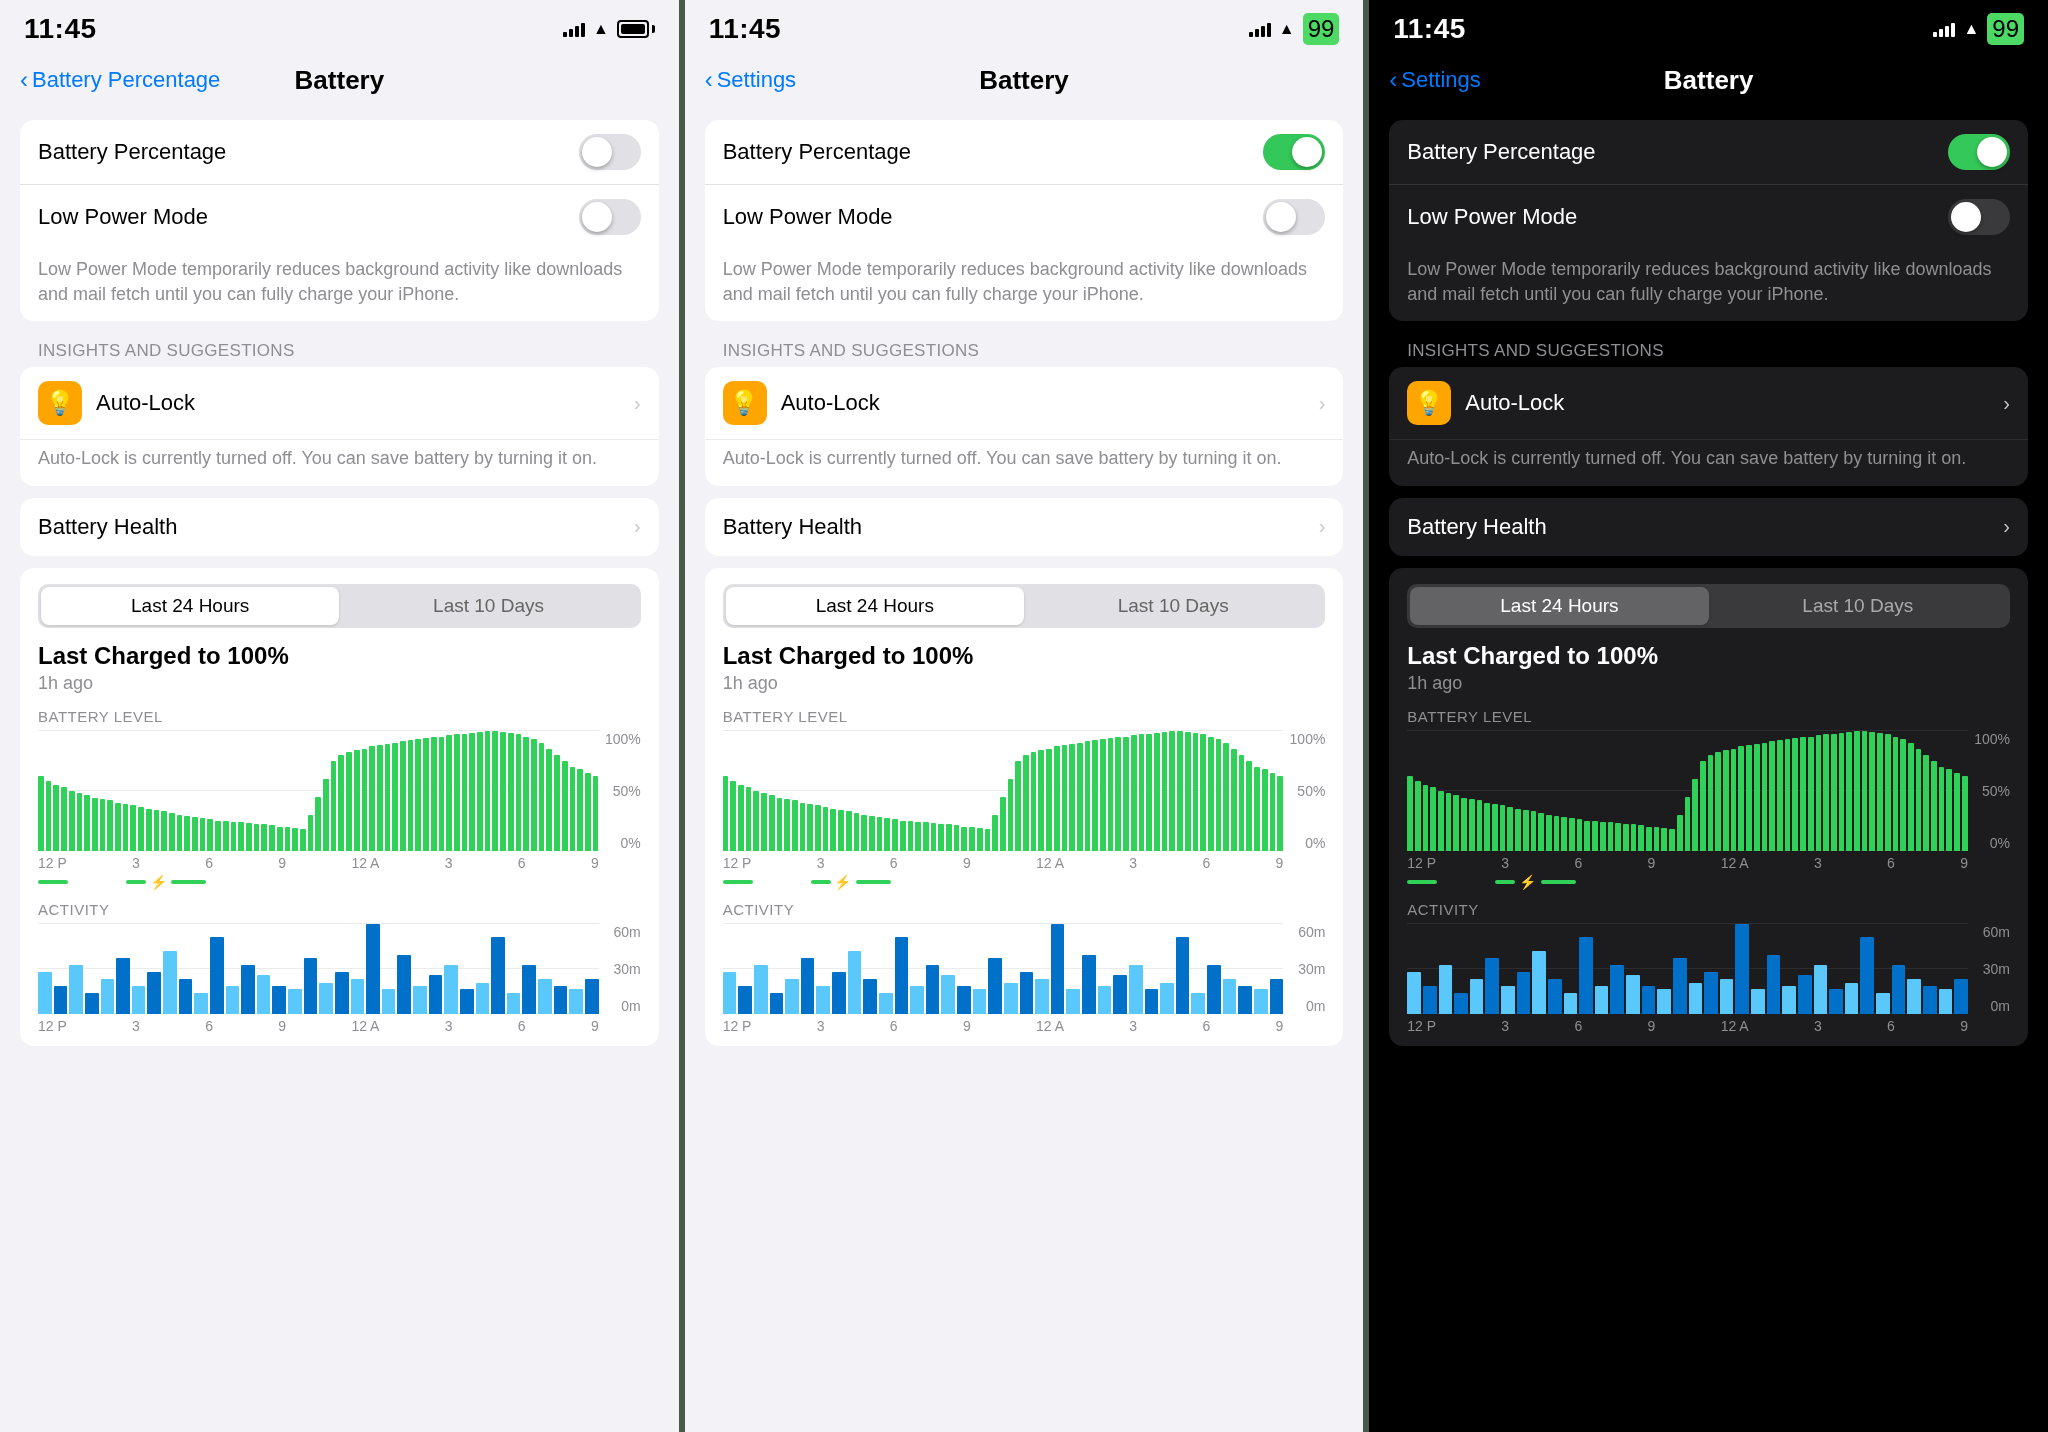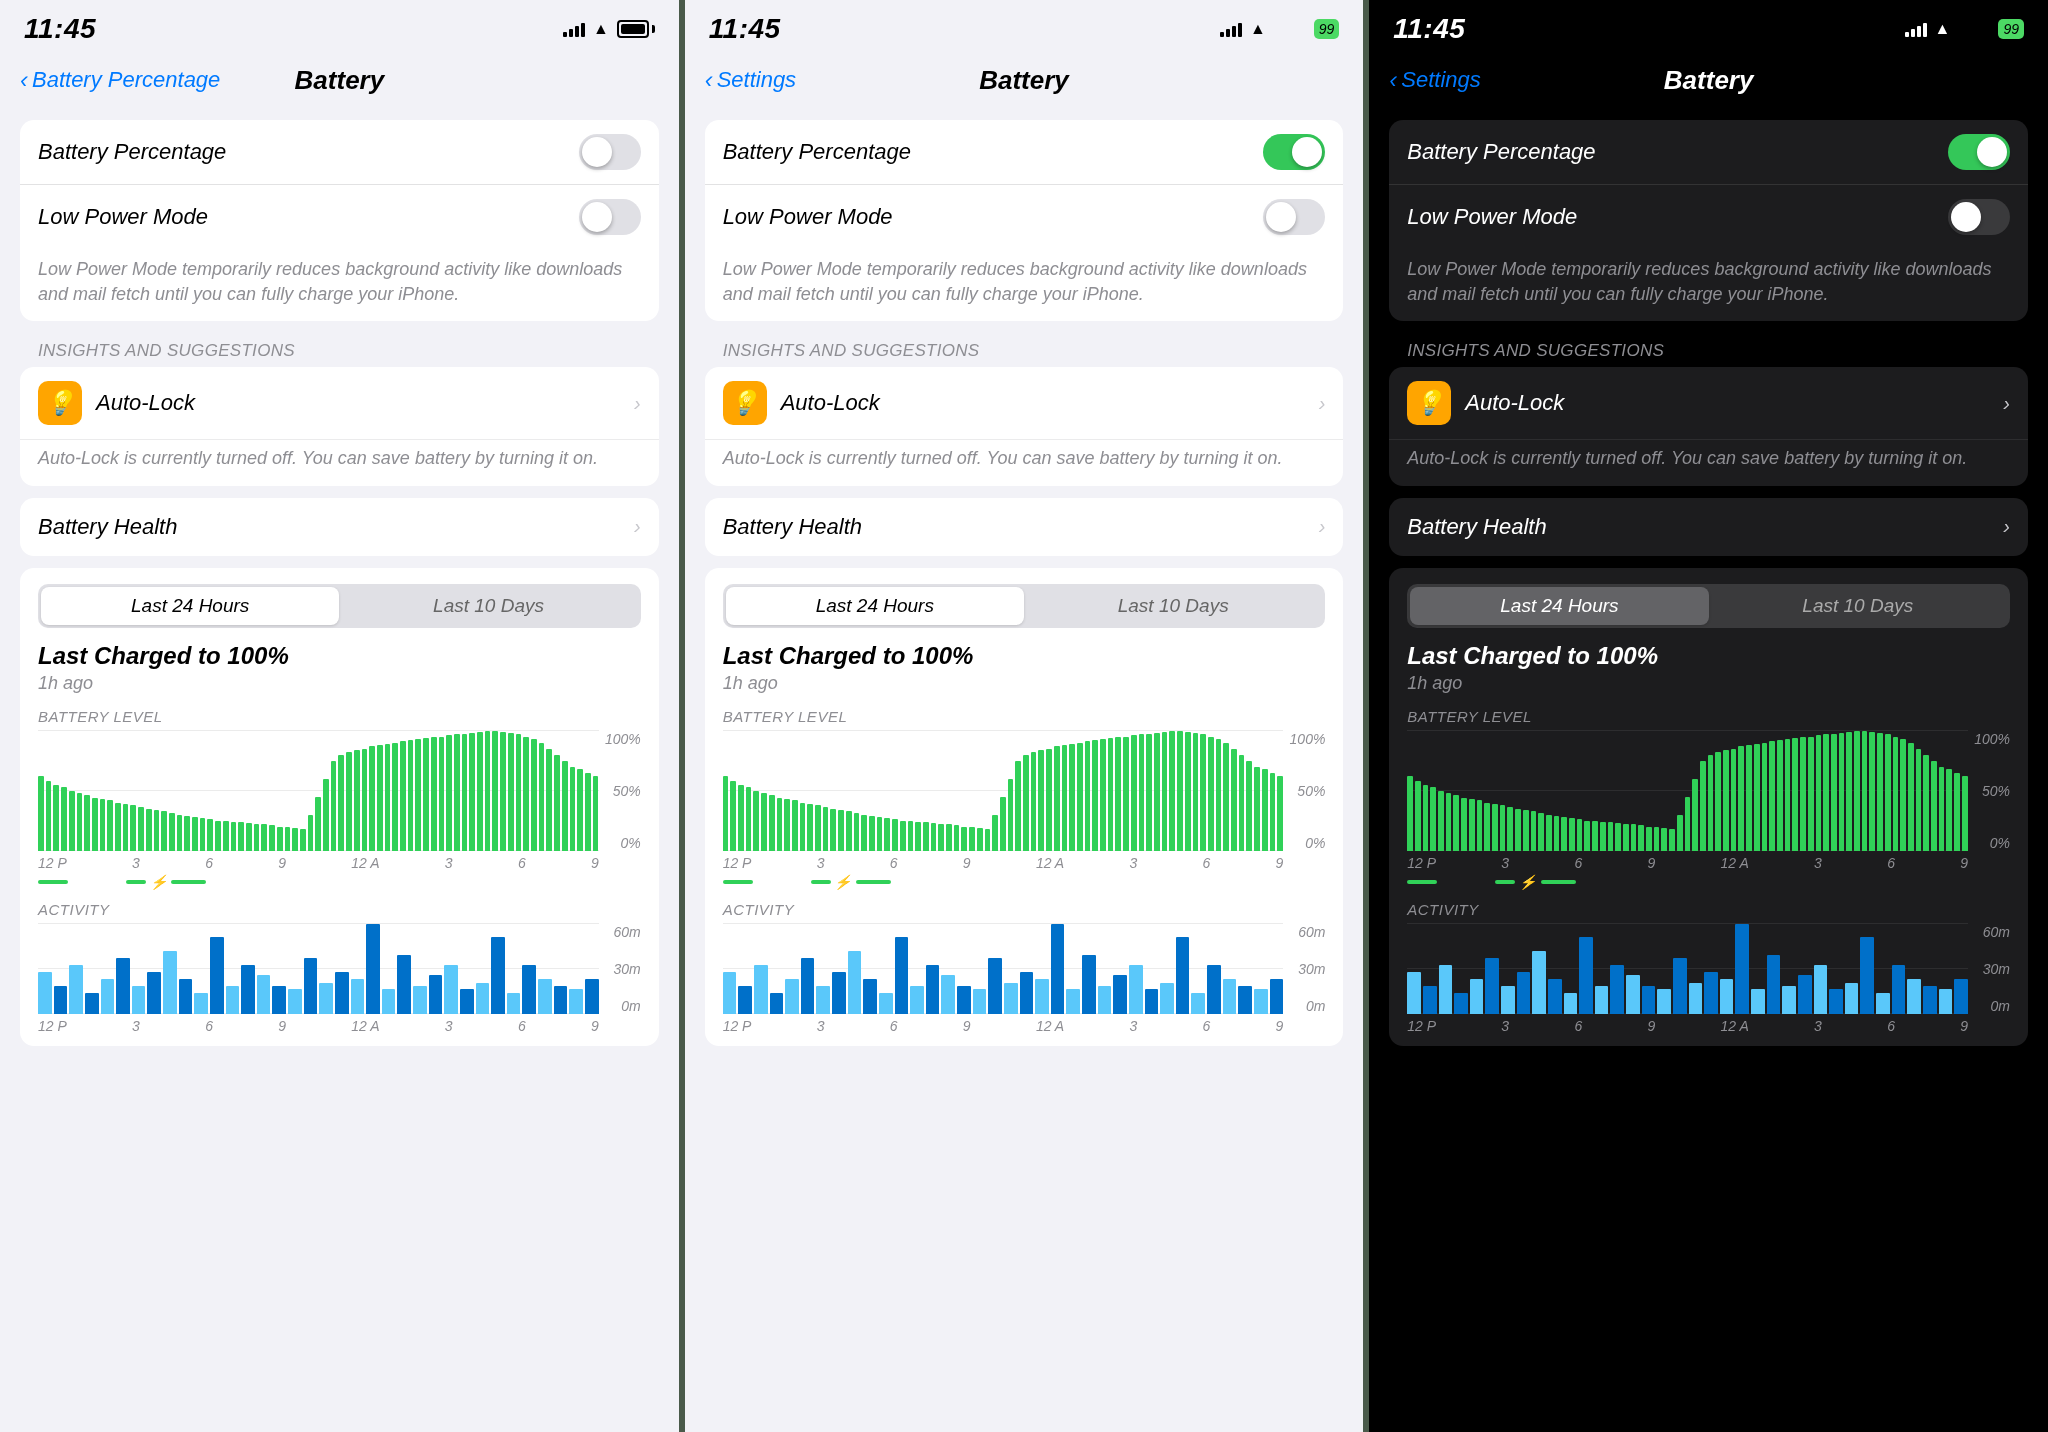--- a/index.html
+++ b/index.html
@@ -12,21 +12,20 @@
       overflow: hidden;
     }
 
     .phone-panel {
       width: 694px;
       height: 1432px;
       display: flex;
       flex-direction: column;
       overflow: hidden;
       position: relative;
-      font-style: italic;
     }
 
     .phone-panel.light {
       background: #f2f2f7;
     }
 
     .phone-panel.dark {
       background: #000000;
     }
 
@@ -112,27 +111,26 @@
     .battery-full .battery-fill { width: 100%; }
 
     .battery-tip {
       width: 3px;
       height: 8px;
       background: #000;
       border-radius: 0 2px 2px 0;
     }
 
     .battery-percent-badge {
-      font-size: 14px;
+      font-size: 24px;
       font-weight: 500;
       background: #4cd964;
       color: #000;
       padding: 2px 5px;
       border-radius: 5px;
-      margin-left: 40px;
     }
 
     
     .nav-bar {
       display: flex;
       align-items: center;
       justify-content: center;
       padding: 0 20px;
       height: 56px;
       position: relative;

